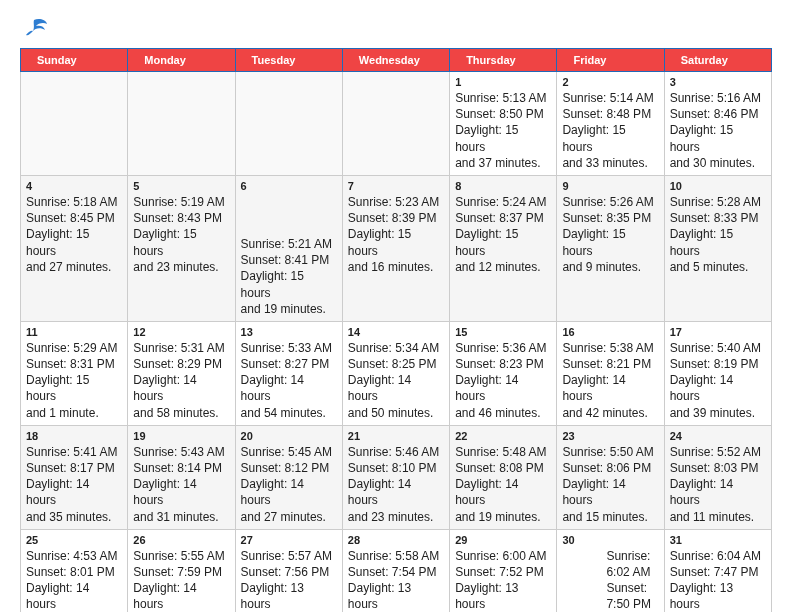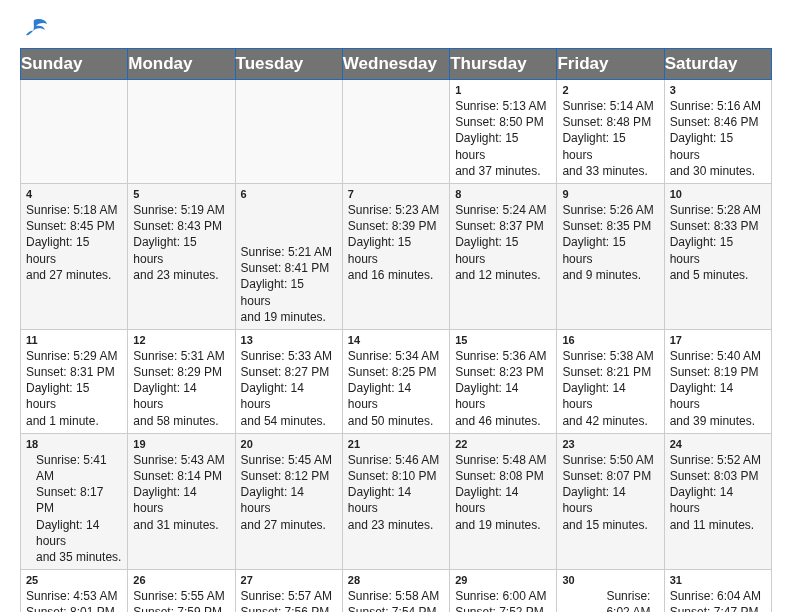--- a/index.html
+++ b/index.html
@@ -45,25 +45,25 @@
     .subtitle {
       font-size: 15px;
       color: #333;
     }
     table {
       width: 100%;
       border-collapse: collapse;
       table-layout: fixed;
     }
     thead tr th {
-      background: #737373;
+      background: #ef4444;
       color: #fff;
-      font-size: 17px;
+      font-size: 11px;
       font-weight: bold;
-      padding: 5px 0;
+      padding: 5px 16px;
       text-align: left;
       border: 1px solid #2168b8;
     }
     tbody tr td {
       border: 1px solid #ccc;
       vertical-align: top;
       padding: 4px 5px;
       min-height: 80px;
       height: 82px;
       background: #fff;
@@ -245,21 +245,21 @@
           <span class="day-num">17</span>
           <div class="cell-content" style="white-space: pre-line;">Sunrise: 5:40 AM
 Sunset: 8:19 PM
 Daylight: 14 hours
 and 39 minutes.</div>
         </td>
       </tr>
       <tr>
         <td>
           <span class="day-num">18</span>
-          <div class="cell-content" style="white-space: pre-line; margin-left: 10px;">Sunrise: 5:41 AM
+          <div class="cell-content" style="white-space: pre-line;">Sunrise: 5:41 AM
 Sunset: 8:17 PM
 Daylight: 14 hours
 and 35 minutes.</div>
         </td>
         <td>
           <span class="day-num">19</span>
           <div class="cell-content" style="white-space: pre-line;">Sunrise: 5:43 AM
 Sunset: 8:14 PM
 Daylight: 14 hours
 and 31 minutes.</div>
@@ -281,21 +281,21 @@
         <td>
           <span class="day-num">22</span>
           <div class="cell-content" style="white-space: pre-line;">Sunrise: 5:48 AM
 Sunset: 8:08 PM
 Daylight: 14 hours
 and 19 minutes.</div>
         </td>
         <td>
           <span class="day-num">23</span>
           <div class="cell-content" style="white-space: pre-line;">Sunrise: 5:50 AM
-Sunset: 8:07 PM
+Sunset: 8:06 PM
 Daylight: 14 hours
 and 15 minutes.</div>
         </td>
         <td>
           <span class="day-num">24</span>
           <div class="cell-content" style="white-space: pre-line;">Sunrise: 5:52 AM
 Sunset: 8:03 PM
 Daylight: 14 hours
 and 11 minutes.</div>
         </td>

